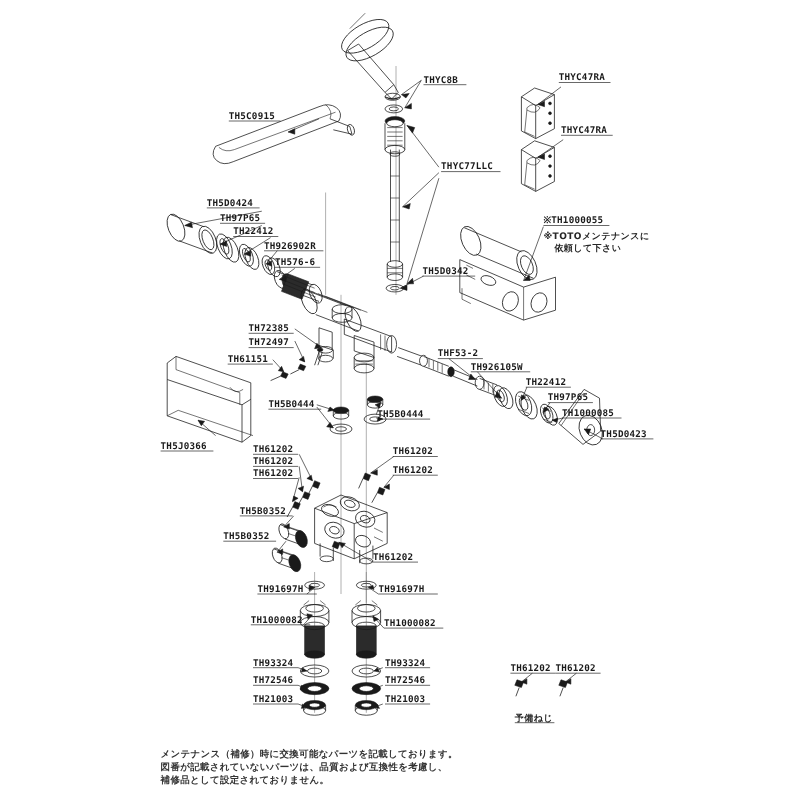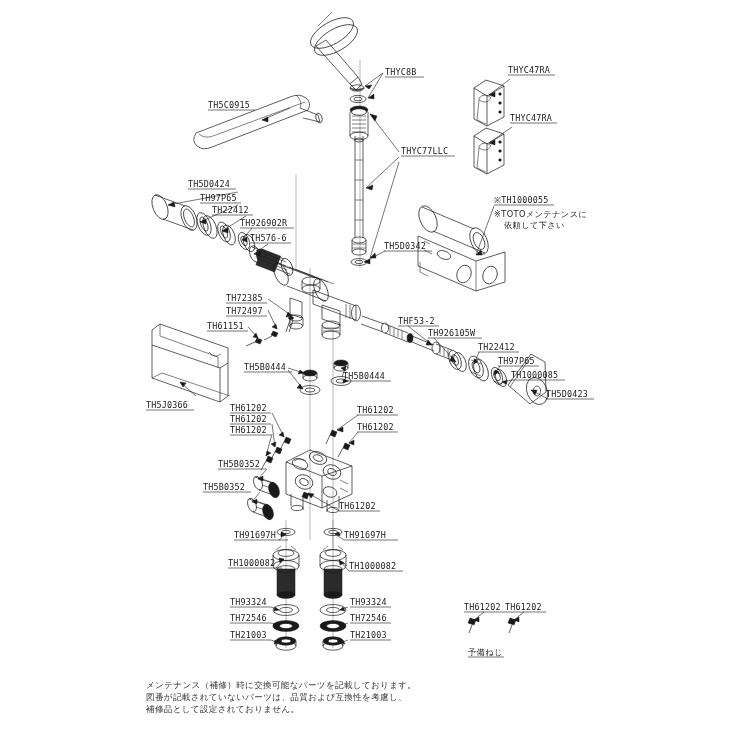--- a/index.html
+++ b/index.html
@@ -1,21 +1,21 @@
 <!DOCTYPE html>
 <html><head>
 <meta charset="utf-8">
 <style>
   html,body{margin:0;padding:0;background:#ffffff;}
   body{
     width:733px;height:733px;
     font-family:"DejaVu Sans","Liberation Sans",sans-serif;
     overflow:hidden;position:relative;
   }
-  #sheet{position:absolute;inset:0;background:#fff;}
+  #sheet{position:absolute;inset:0;background:#fff;font-weight:bold;}
   #sheet svg{display:block;}
   .lbl{
     font-family:"DejaVu Sans Mono","Liberation Mono",monospace;
     font-size:8.4px;
     fill:#1a1a1a;
     letter-spacing:0.2px;
     white-space:pre;
   }
   .jp{
     font-family:"DejaVu Sans","Liberation Sans",sans-serif;

